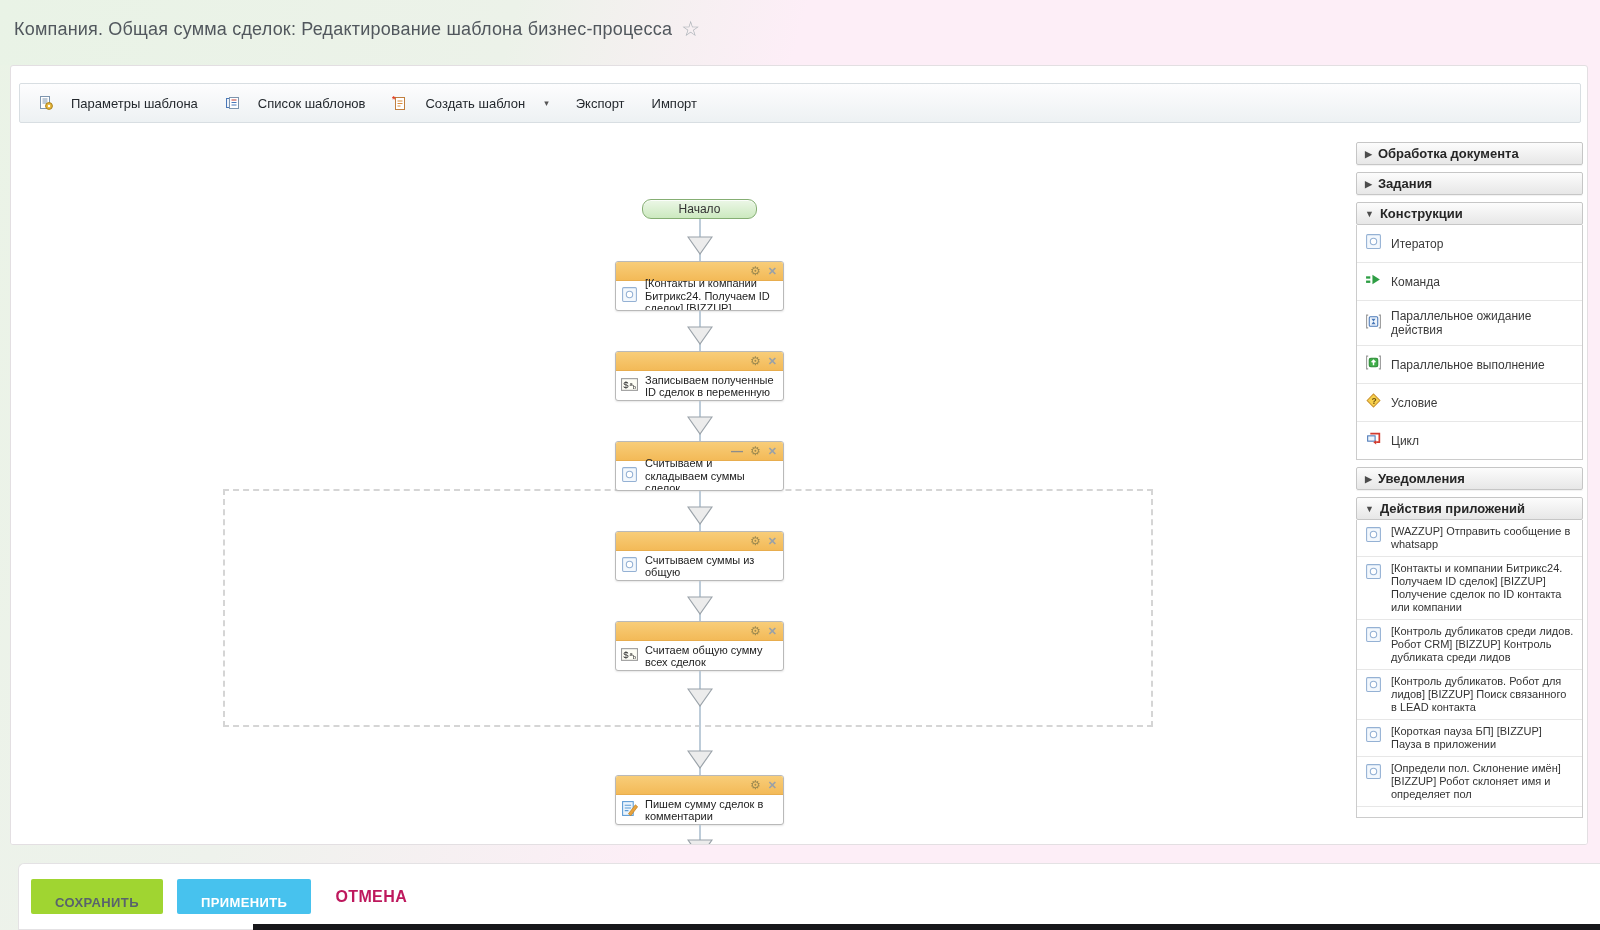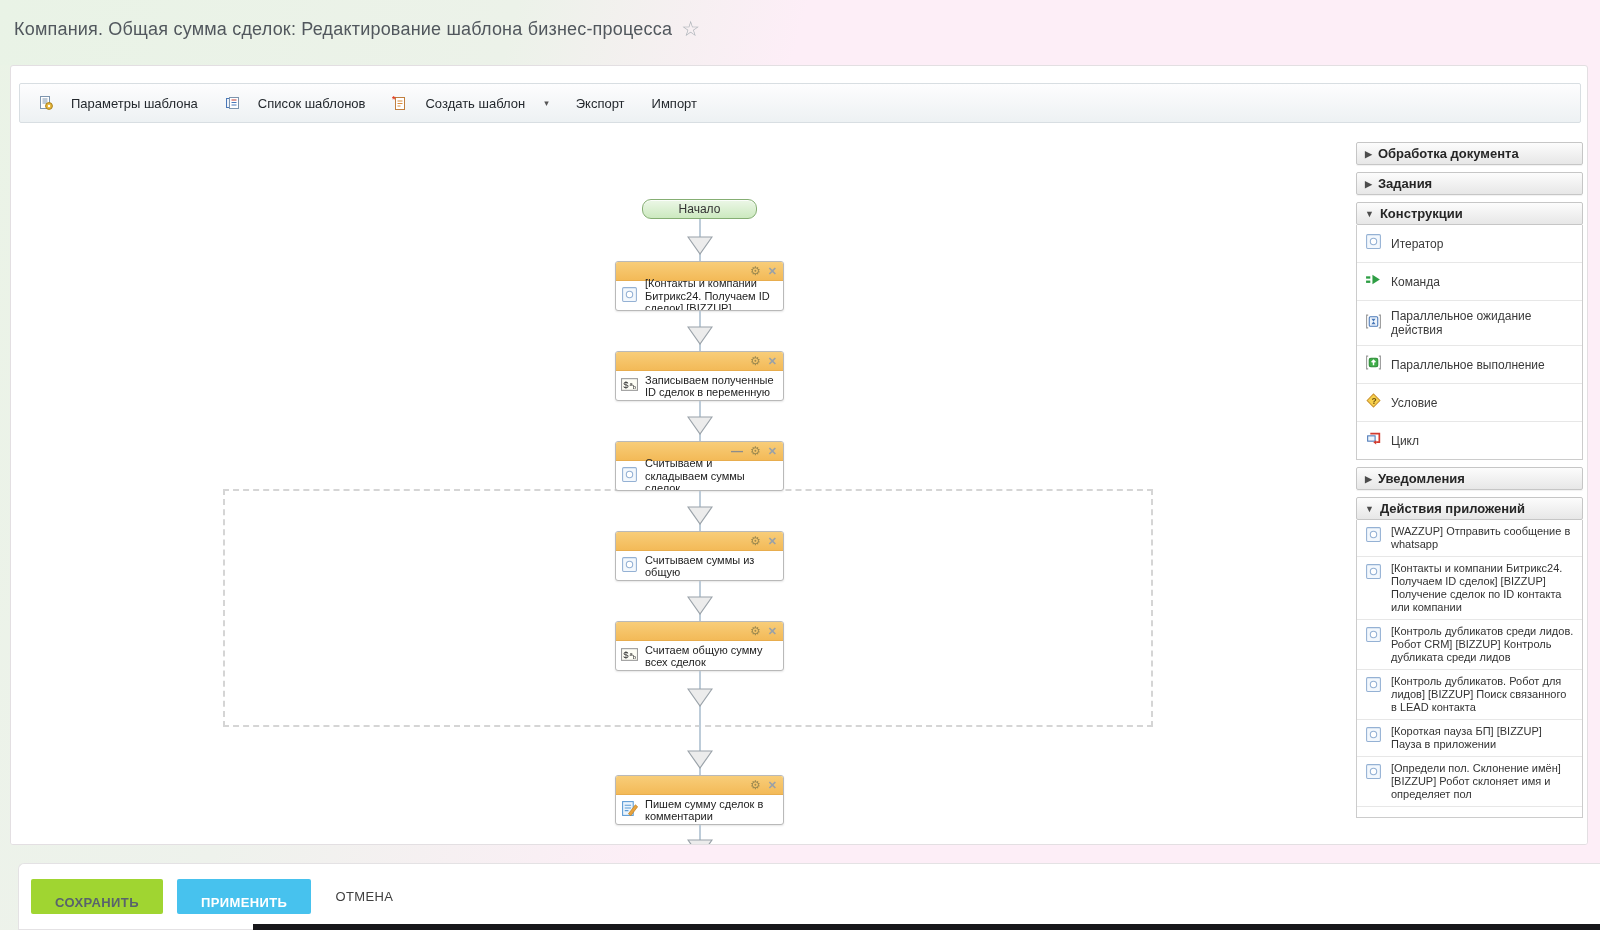--- a/index.html
+++ b/index.html
@@ -76,22 +76,22 @@
 
   
   .footer-card { position:absolute; left:18px; top:863px; width:1582px; height:67px;
     background:#fff; border:1px solid #e4e2e4; border-right:none; border-radius:6px 0 0 0; }
   .footer-inner { display:flex; align-items:center; height:100%; padding-left:12px; gap:14px; }
   .btn { border:none; border-radius:2px; height:35px; padding:16px 24px;
     font-family:"Liberation Sans",sans-serif; font-size:13px; font-weight:bold;
     letter-spacing:0.4px; cursor:pointer; }
   .btn-save { background:#a0d531; color:#59636c; }
   .btn-apply { background:#47c2ee; color:#fff; }
-  .btn-cancel { background:none; border:none; font-size:13px; font-weight:normal;
-    color:#404040; letter-spacing:0.4px; cursor:pointer; padding:0 10px;
+  .btn-cancel { background:none; border:none; font-size:16px; font-weight:bold;
+    color:#be185d; letter-spacing:0.4px; cursor:pointer; padding:0 10px;
     font-family:"Liberation Sans",sans-serif; }
 
   .bottom-strip { position:absolute; left:253px; top:924px; width:1347px; height:6px;
     background:#17171a; z-index:50; }
 </style>
 </head>
 <body>
 
 <div class="header-band">
   <div class="page-title-row">

